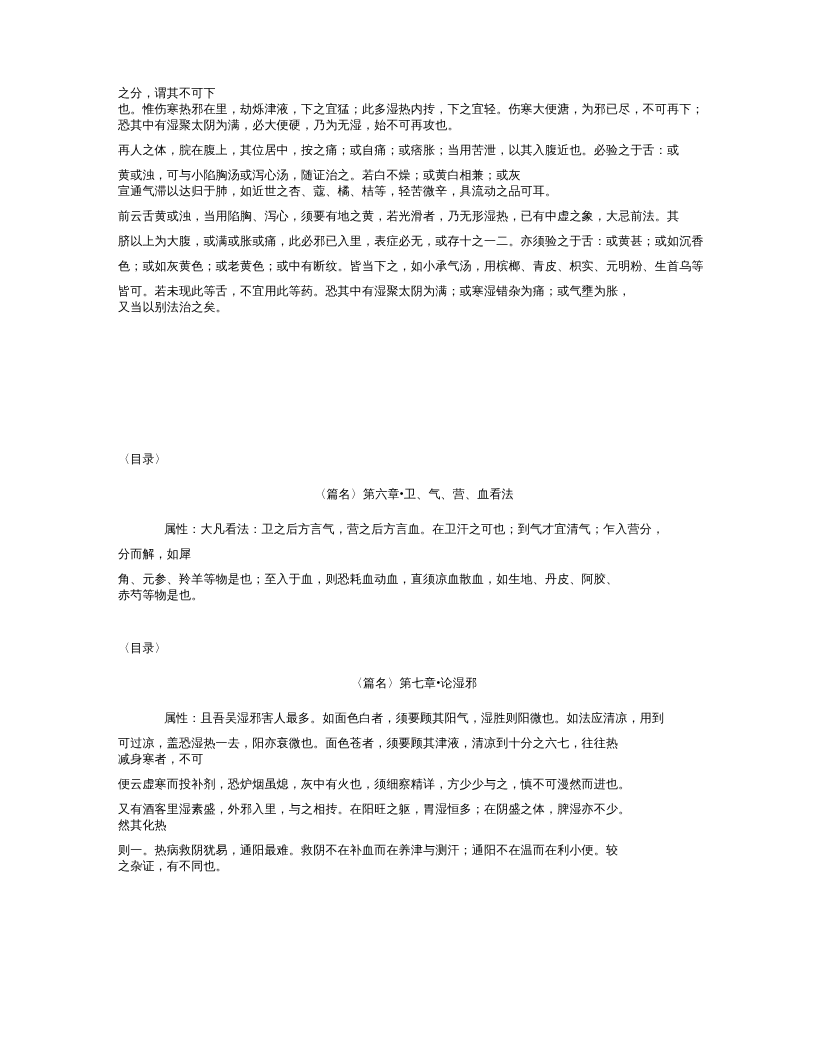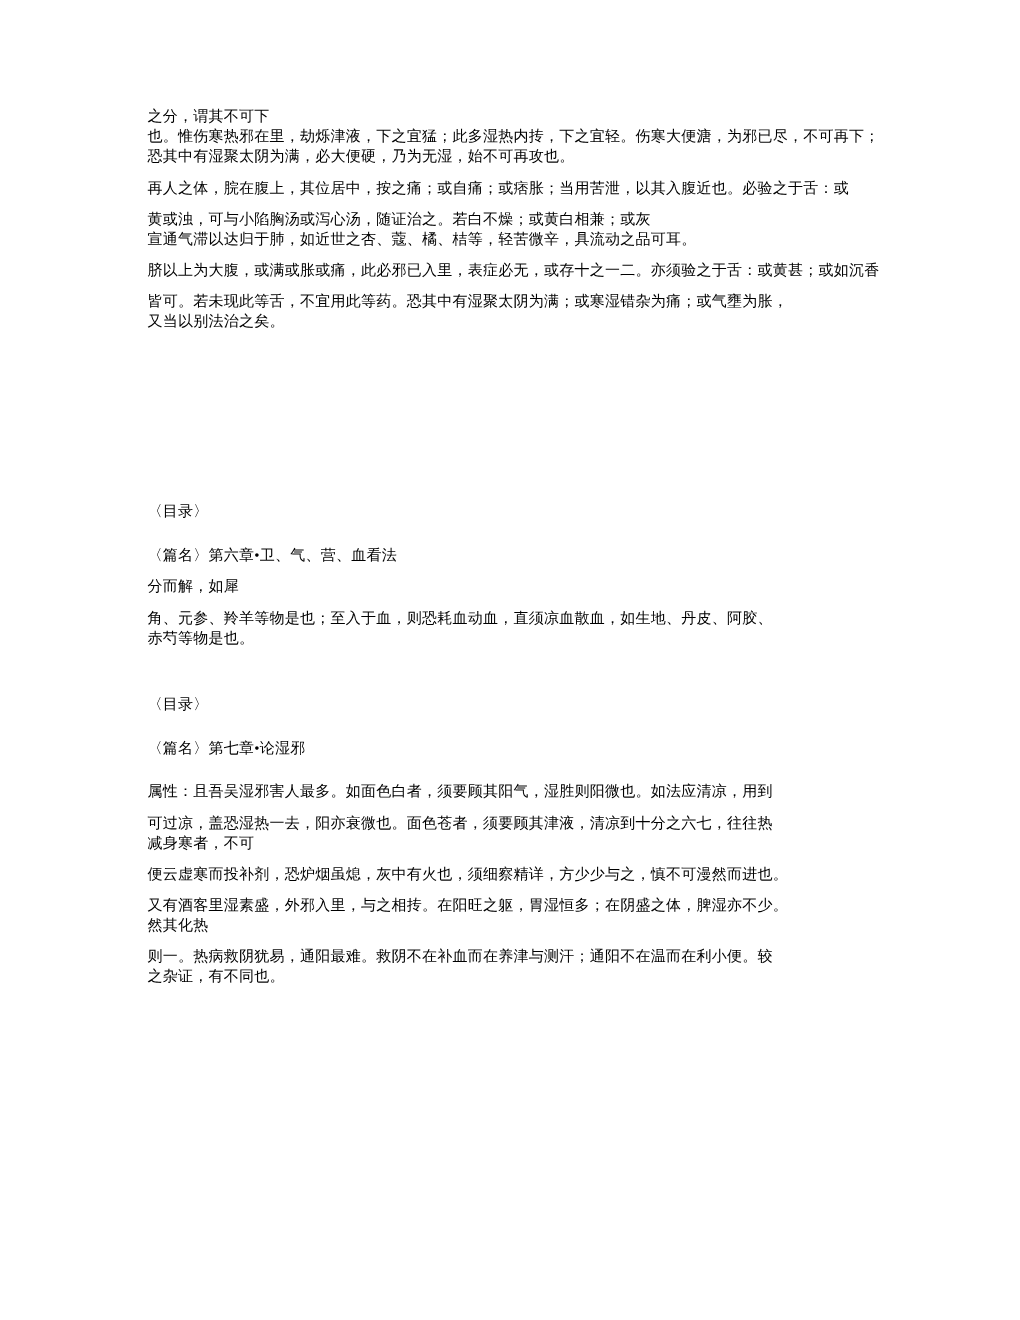--- a/index.html
+++ b/index.html
@@ -25,41 +25,44 @@
   .ln {
     font-size: 12px;
     line-height: 13px;
     white-space: nowrap;
     letter-spacing: 0.2px;
     margin-top: 12px;   
   }
   .ln.first { margin-top: 0; }
   .ln.cont  { margin-top: 3px; font-family: Liberation Serif, serif; }   
   .ln.sec1  { margin-top: 139px; } 
-  .ln.hd    { margin-top: 22px; }  
+  .ln.hd    { margin-top: 22px; text-align: center; }  
   .ln.sec2  { margin-top: 40px; }  
 </style>
 </head>
 <body>
 
 <div class="page">
   <div class="text-body">
 
     <div class="ln first">之分，谓其不可下</div>
     <div class="ln cont">也。惟伤寒热邪在里，劫烁津液，下之宜猛；此多湿热内抟，下之宜轻。伤寒大便溏，为邪已尽，不可再下；</div>
     <div class="ln cont">恐其中有湿聚太阴为满，必大便硬，乃为无湿，始不可再攻也。</div>
     <div class="ln">再人之体，脘在腹上，其位居中，按之痛；或自痛；或痞胀；当用苦泄，以其入腹近也。必验之于舌：或</div>
     <div class="ln">黄或浊，可与小陷胸汤或泻心汤，随证治之。若白不燥；或黄白相兼；或灰</div>
     <div class="ln cont">宣通气滞以达归于肺，如近世之杏、蔻、橘、桔等，轻苦微辛，具流动之品可耳。</div>
+    <div class="ln">前云舌黄或浊，当用陷胸、泻心，须要有地之黄，若光滑者，乃无形湿热，已有中虚之象，大忌前法。其</div>
     <div class="ln">脐以上为大腹，或满或胀或痛，此必邪已入里，表症必无，或存十之一二。亦须验之于舌：或黄甚；或如沉香</div>
+    <div class="ln">色；或如灰黄色；或老黄色；或中有断纹。皆当下之，如小承气汤，用槟榔、青皮、枳实、元明粉、生首乌等</div>
     <div class="ln">皆可。若未现此等舌，不宜用此等药。恐其中有湿聚太阴为满；或寒湿错杂为痛；或气壅为胀，</div>
     <div class="ln cont">又当以别法治之矣。</div>
 
     <div class="ln sec1">〈目录〉</div>
     <div class="ln hd">〈篇名〉第六章•卫、气、营、血看法</div>
+    <div class="ln hd">属性：大凡看法：卫之后方言气，营之后方言血。在卫汗之可也；到气才宜清气；乍入营分，</div>
     <div class="ln">分而解，如犀</div>
     <div class="ln">角、元参、羚羊等物是也；至入于血，则恐耗血动血，直须凉血散血，如生地、丹皮、阿胶、</div>
     <div class="ln cont">赤芍等物是也。</div>
 
     <div class="ln sec2">〈目录〉</div>
     <div class="ln hd">〈篇名〉第七章•论湿邪</div>
     <div class="ln hd">属性：且吾吴湿邪害人最多。如面色白者，须要顾其阳气，湿胜则阳微也。如法应清凉，用到</div>
     <div class="ln">可过凉，盖恐湿热一去，阳亦衰微也。面色苍者，须要顾其津液，清凉到十分之六七，往往热</div>
     <div class="ln cont">减身寒者，不可</div>
     <div class="ln">便云虚寒而投补剂，恐炉烟虽熄，灰中有火也，须细察精详，方少少与之，慎不可漫然而进也。</div>

